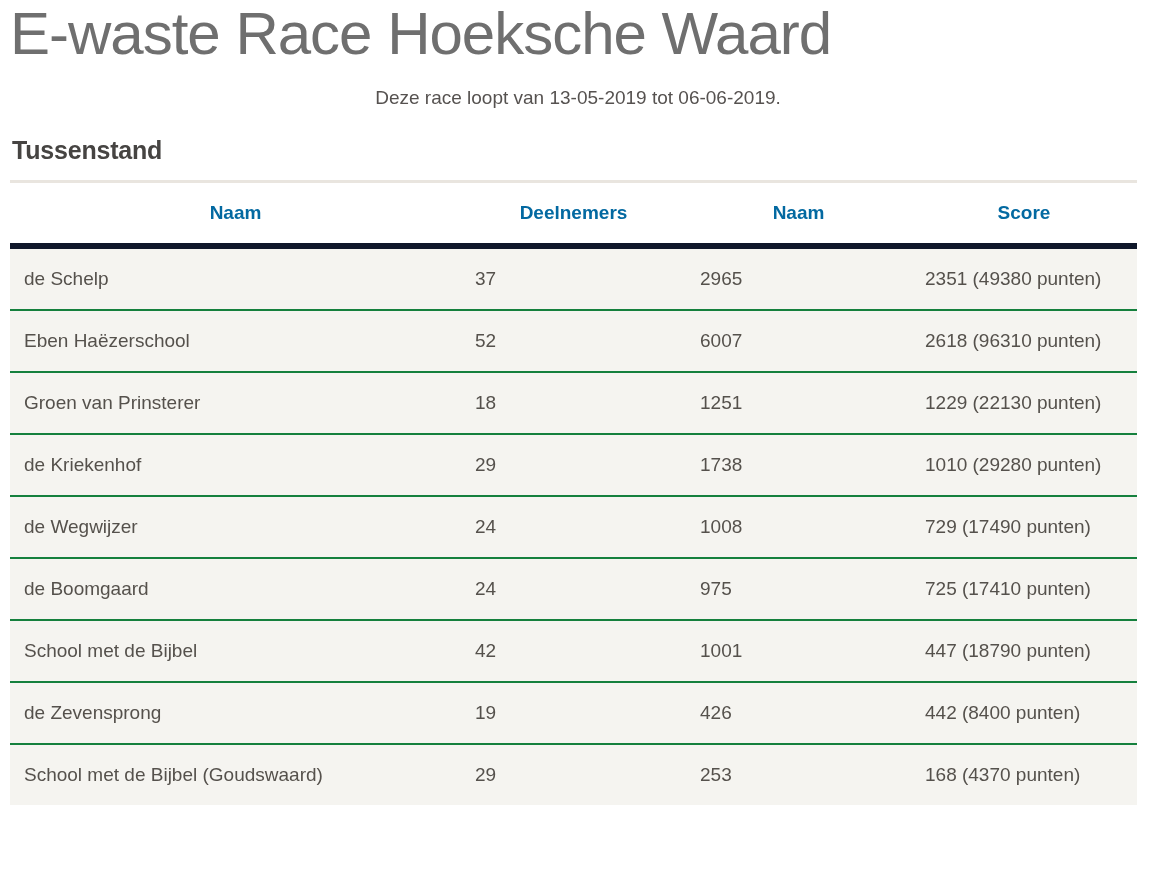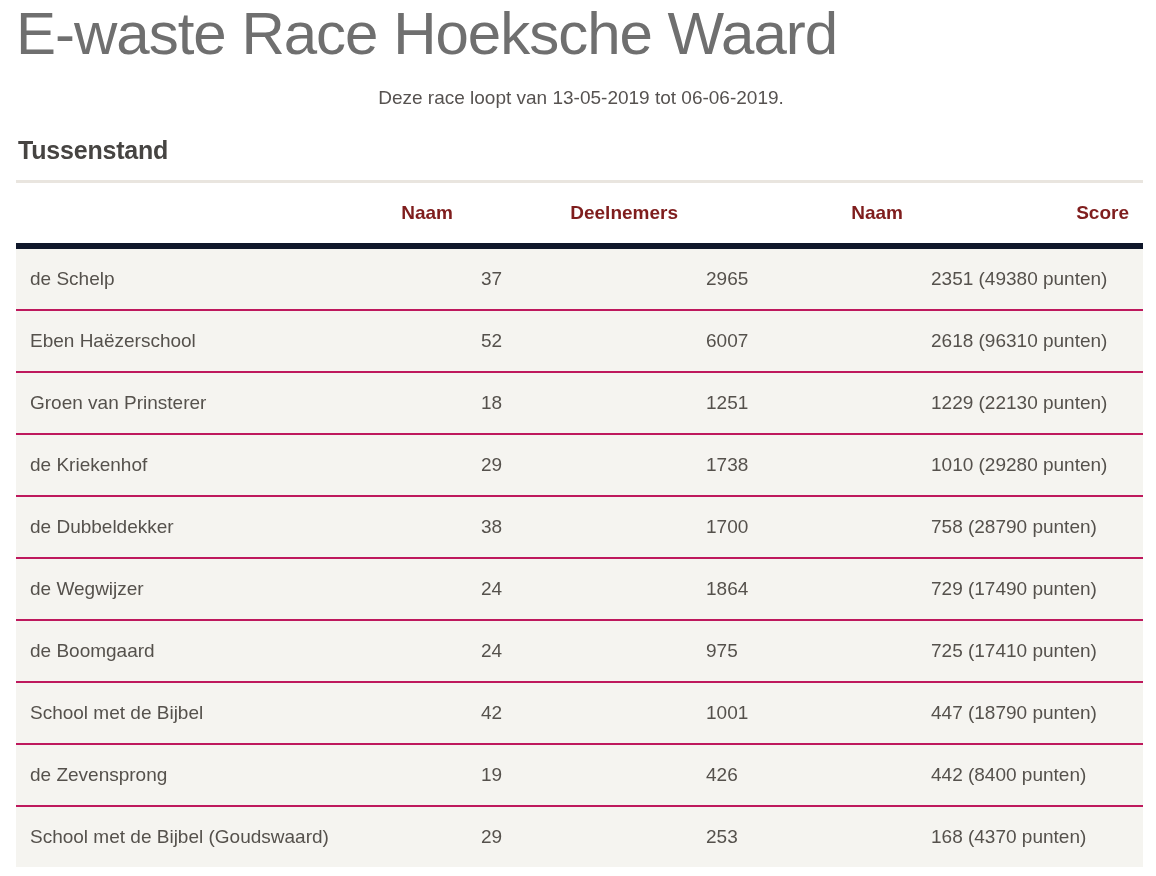--- a/index.html
+++ b/index.html
@@ -3,21 +3,21 @@
 <meta charset="utf-8">
 <style>
   html, body {
     margin: 0;
     padding: 0;
     background: #ffffff;
     font-family: "Liberation Sans", "DejaVu Sans", sans-serif;
   }
   .page {
     width: 1146px;
-    padding-left: 16px;
+    padding-left: 10px;
     box-sizing: border-box;
   }
   h1.page-title {
     margin: 2px 0 0 0;
     font-size: 60px;
     line-height: 64px;
     font-weight: 300;
     color: #6f6f6f;
     letter-spacing: -1px;
     font-stretch: condensed;
@@ -39,31 +39,31 @@
   }
   table.standings {
     margin-top: 15px;
     width: 1127px;
     border-collapse: collapse;
     table-layout: fixed;
   }
   table.standings thead th {
     border-top: 3px solid #e9e5df;
     height: 60px;
-    text-align: right;
+    text-align: center;
     vertical-align: middle;
     padding: 0 14px;
     font-size: 19px;
     font-weight: bold;
-    color: #7f1d1d;
+    color: #0369a1;
     background: #ffffff;
   }
   table.standings tbody td {
     background: #f5f4f0;
-    border-top: 2px solid #be185d;
+    border-top: 2px solid #15803d;
     height: 60px;
     vertical-align: middle;
     padding: 0 14px;
     font-size: 19px;
     color: #55514c;
     overflow: hidden;
     white-space: nowrap;
   }
   table.standings tbody tr:first-child td {
     border-top: 6px solid #0f172a;
@@ -111,29 +111,23 @@
           <td>1251</td>
           <td>1229 (22130 punten)</td>
         </tr>
         <tr>
           <td>de Kriekenhof</td>
           <td>29</td>
           <td>1738</td>
           <td>1010 (29280 punten)</td>
         </tr>
         <tr>
-          <td>de Dubbeldekker</td>
-          <td>38</td>
-          <td>1700</td>
-          <td>758 (28790 punten)</td>
-        </tr>
-        <tr>
           <td>de Wegwijzer</td>
           <td>24</td>
-          <td>1864</td>
+          <td>1008</td>
           <td>729 (17490 punten)</td>
         </tr>
         <tr>
           <td>de Boomgaard</td>
           <td>24</td>
           <td>975</td>
           <td>725 (17410 punten)</td>
         </tr>
         <tr>
           <td>School met de Bijbel</td>

